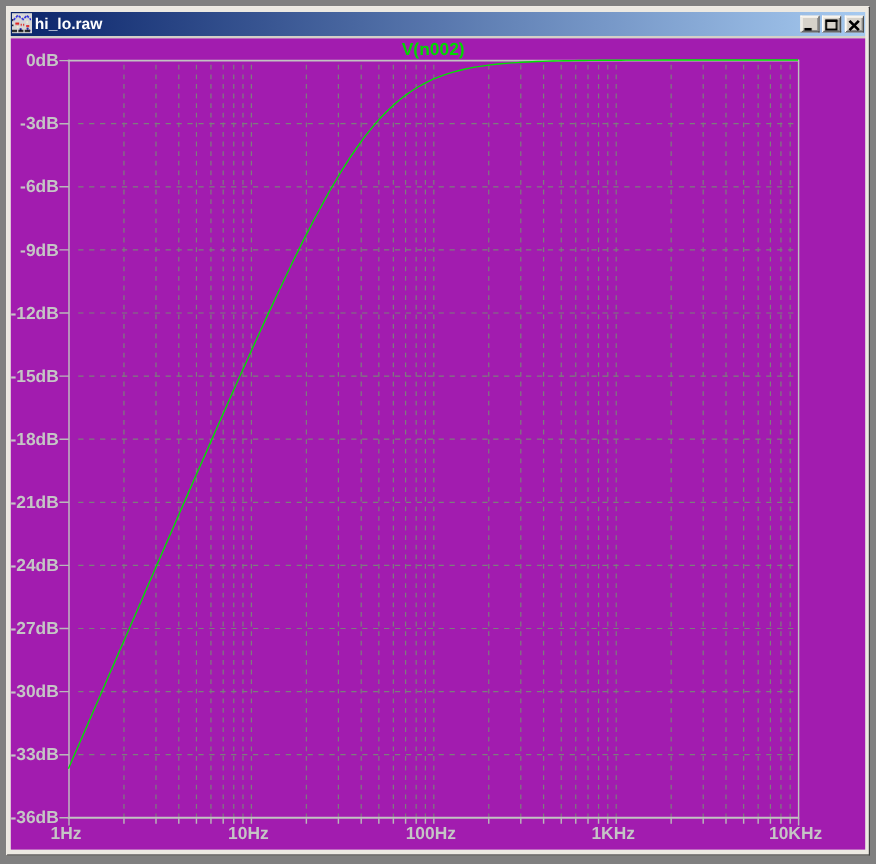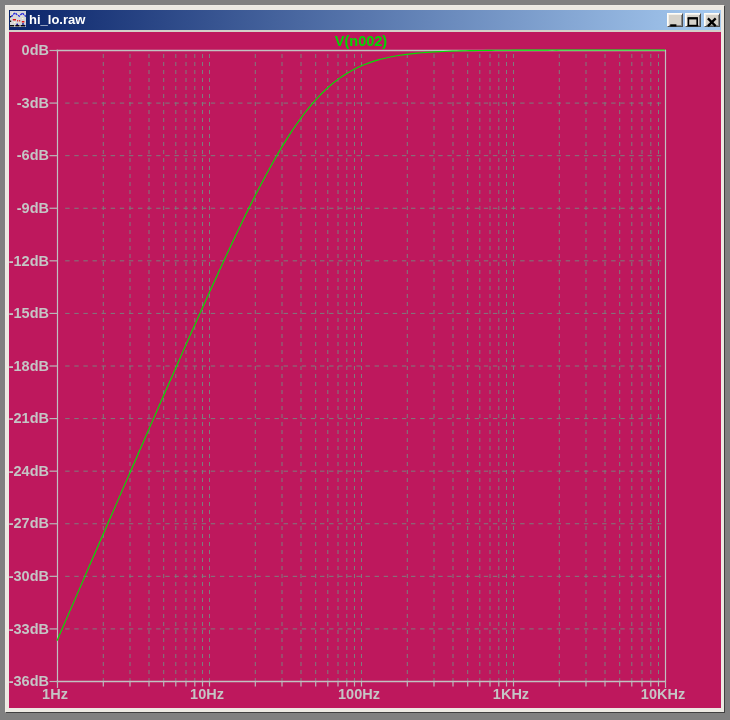--- a/index.html
+++ b/index.html
@@ -9,21 +9,21 @@
 padding:4px 3px 4px 3px;box-sizing:content-box;}
 #title{position:relative;height:20px;background:linear-gradient(90deg,#0a246a,#a6caf0);}
 #ticon{position:absolute;left:1px;top:1px;width:16px;height:16px;}
 #ttext{position:absolute;left:20px;top:0;height:20px;line-height:20px;color:#fff;
 font-size:13px;font-weight:bold;}
 .btn{position:absolute;top:3px;width:16px;height:14px;background:#d6d2ca;
 border:1px solid;border-color:#fffdf8 #4e4e4e #4e4e4e #fffdf8;box-sizing:border-box;
 box-shadow:inset 1px 1px 0 #f2efe8, inset -1px -1px 0 #8a8a8a;}
 #bmin{right:38px;} #bmax{right:20px;} #bcls{right:1.5px;}
 #divider{height:2px;background:#d4d0c8;}
-#client{position:relative;width:712px;height:676px;background:#be185d;}
+#client{position:relative;width:712px;height:676px;background:#a21caf;}
 .ax{font-family:"Liberation Sans",sans-serif;font-size:14.5px;font-weight:bold;fill:#c5c5c5;}
 svg,#ttext{transform:translateZ(0);}
 </style></head>
 <body>
 <div id="win">
  <div id="title">
   <svg id="ticon" viewBox="0 0 16 16">
     <rect x="0" y="0" width="16" height="16" fill="#d6d6d6"></rect>
     <rect x="2" y="1.5" width="1" height="1" fill="#ffffcc"></rect>
         <rect x="7" y="2.5" width="1.6" height="1" fill="#ffffcc"></rect>

